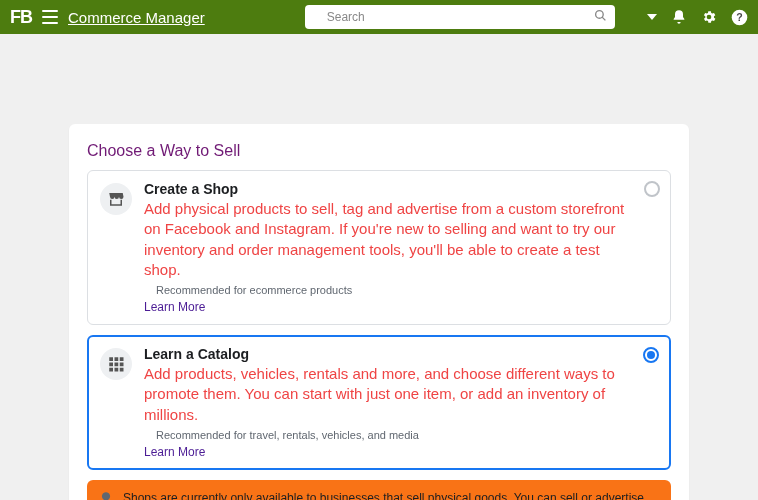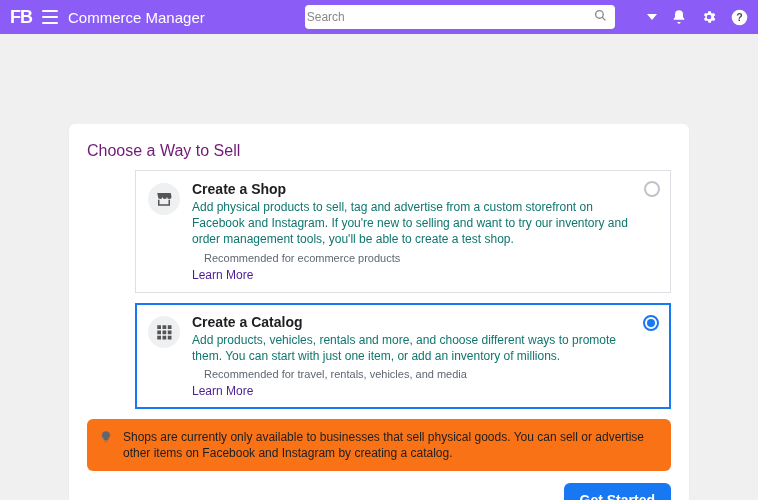--- a/index.html
+++ b/index.html
@@ -5,21 +5,21 @@
   * { box-sizing: border-box; margin: 0; padding: 0; }
   body {
     font-family: Helvetica, Arial, sans-serif;
     background: #f0f0f0;
     width: 758px;
     height: 500px;
     overflow: hidden;
   }
   .topbar {
     height: 34px;
-    background: #8b5cf6;
+    background: #4d7c0f;
     display: flex;
     align-items: center;
     padding: 0 10px;
     color: #fff;
     gap: 10px;
   }
   .fb-logo {
     font-weight: bold;
     font-size: 18px;
     letter-spacing: -1px;
@@ -33,32 +33,33 @@
     cursor: pointer;
   }
   .hamburger span {
     height: 2px;
     background: #fff;
     border-radius: 1px;
   }
   .app-title {
     font-size: 15px;
     font-weight: 500;
+    text-decoration: underline;
   }
   .search-wrap {
     margin-left: 90px;
     width: 310px;
     position: relative;
   }
   .search-input {
     width: 100%;
     height: 24px;
     border: none;
     border-radius: 4px;
-    padding: 0 28px 0 2px;
+    padding: 0 28px 0 22px;
     font-size: 12px;
     background: #fff;
     color: #333;
   }
   .search-input::placeholder { color: #888; }
   .search-icon {
     position: absolute;
     right: 8px;
     top: 50%;
     transform: translateY(-50%);
@@ -92,27 +93,26 @@
     box-shadow: 0 1px 2px rgba(0,0,0,0.05);
   }
   .card-title {
     font-size: 16px;
     font-weight: normal;
     color: #701a75;
     margin-bottom: 10px;
   }
   .option {
     border: 1px solid #dcdfe3;
-    border-radius: 0;
+    border-radius: 6px;
     padding: 10px 12px 10px 12px;
     display: flex;
     gap: 12px;
     margin-bottom: 10px;
     position: relative;
-    margin-left: 48px;
   }
   .option.selected {
     border: 2px solid #1877f2;
     padding: 9px 11px;
   }
   .option-icon {
     width: 32px;
     height: 32px;
     background: #eef0f2;
     border-radius: 50%;
@@ -127,22 +127,22 @@
     flex: 1;
     padding-right: 28px;
   }
   .option-title {
     font-size: 14px;
     font-weight: bold;
     color: #1c1e21;
     margin-bottom: 2px;
   }
   .option-desc {
-    font-size: 12px;
-    color: #0f766e;
+    font-size: 15px;
+    color: #ef4444;
     line-height: 1.35;
     margin-bottom: 4px;
   }
   .option-recommended {
     font-size: 11px;
     color: #606770;
     margin-bottom: 4px;
     padding-left: 12px;
   }
   .option-learn {
@@ -271,21 +271,21 @@
           <rect x="17" y="3" width="5" height="5"></rect>
           <rect x="3" y="10" width="5" height="5"></rect>
           <rect x="10" y="10" width="5" height="5"></rect>
           <rect x="17" y="10" width="5" height="5"></rect>
           <rect x="3" y="17" width="5" height="5"></rect>
           <rect x="10" y="17" width="5" height="5"></rect>
           <rect x="17" y="17" width="5" height="5"></rect>
         </svg>
     </div>
     <div class="option-body">
-      <div class="option-title">Create a Catalog</div>
+      <div class="option-title">Learn a Catalog</div>
       <div class="option-desc">Add products, vehicles, rentals and more, and choose different ways to promote them. You can start with just one item, or add an inventory of millions.</div>
       <div class="option-recommended">Recommended for travel, rentals, vehicles, and media</div>
       <div class="option-learn">Learn More</div>
     </div>
     <div class="radio checked"></div>
   </div>
 
   <div class="info-banner">
     <span class="bulb-icon">
       <svg width="14" height="14" viewBox="0 0 24 24" fill="currentColor">

